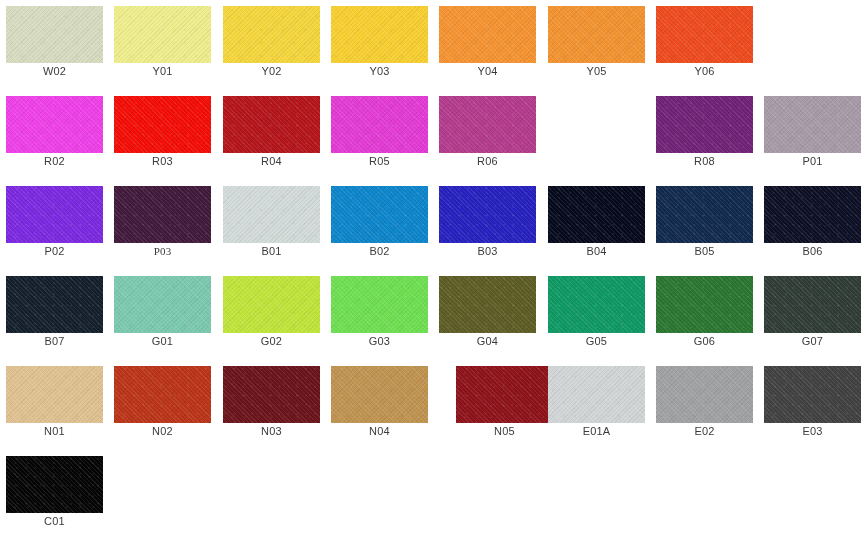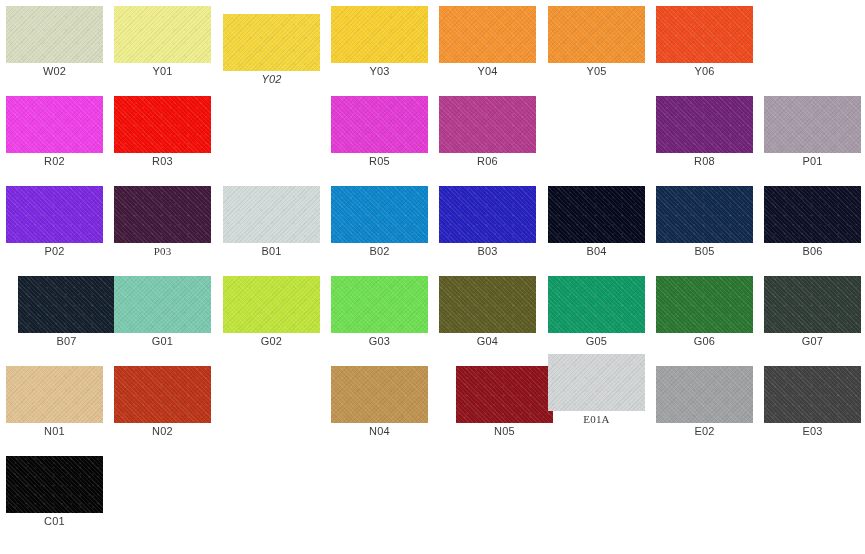--- a/index.html
+++ b/index.html
@@ -70,21 +70,21 @@
 
 <div id="swatch-grid">
     <div class="swatch-cell" style="left: 0px; top: 0px;">
       <div class="swatch-chip" style="background: rgb(215, 220, 192);"></div>
       <div class="swatch-label">W02</div>
     </div>
     <div class="swatch-cell" style="left: 108px; top: 0px;">
       <div class="swatch-chip" style="background: rgb(238, 238, 140);"></div>
       <div class="swatch-label">Y01</div>
     </div>
-    <div class="swatch-cell" style="left: 217px; top: 8px; font-style: italic;">
+    <div class="swatch-cell" style="left: 217px; top: 0px;">
       <div class="swatch-chip" style="background: rgb(245, 214, 60);"></div>
       <div class="swatch-label">Y02</div>
     </div>
     <div class="swatch-cell" style="left: 325px; top: 0px;">
       <div class="swatch-chip" style="background: rgb(247, 207, 48);"></div>
       <div class="swatch-label">Y03</div>
     </div>
     <div class="swatch-cell" style="left: 433px; top: 0px;">
       <div class="swatch-chip" style="background: rgb(245, 147, 49);"></div>
       <div class="swatch-label">Y04</div>
@@ -98,20 +98,24 @@
       <div class="swatch-label">Y06</div>
     </div>
     <div class="swatch-cell" style="left: 0px; top: 90px;">
       <div class="swatch-chip" style="background: rgb(239, 63, 232);"></div>
       <div class="swatch-label">R02</div>
     </div>
     <div class="swatch-cell" style="left: 108px; top: 90px;">
       <div class="swatch-chip" style="background: rgb(244, 12, 6);"></div>
       <div class="swatch-label">R03</div>
     </div>
+    <div class="swatch-cell" style="left: 217px; top: 90px;">
+      <div class="swatch-chip" style="background: rgb(181, 20, 27);"></div>
+      <div class="swatch-label">R04</div>
+    </div>
     <div class="swatch-cell" style="left: 325px; top: 90px;">
       <div class="swatch-chip" style="background: rgb(227, 58, 212);"></div>
       <div class="swatch-label">R05</div>
     </div>
     <div class="swatch-cell" style="left: 433px; top: 90px;">
       <div class="swatch-chip" style="background: rgb(179, 58, 140);"></div>
       <div class="swatch-label">R06</div>
     </div>
     <div class="swatch-cell" style="left: 650px; top: 90px;">
       <div class="swatch-chip" style="background: rgb(112, 34, 118);"></div>
@@ -146,21 +150,21 @@
       <div class="swatch-label">B04</div>
     </div>
     <div class="swatch-cell" style="left: 650px; top: 180px;">
       <div class="swatch-chip" style="background: rgb(16, 41, 76);"></div>
       <div class="swatch-label">B05</div>
     </div>
     <div class="swatch-cell" style="left: 758px; top: 180px;">
       <div class="swatch-chip" style="background: rgb(13, 15, 36);"></div>
       <div class="swatch-label">B06</div>
     </div>
-    <div class="swatch-cell" style="left: 12px; top: 270px; padding-left: 40px;">
+    <div class="swatch-cell" style="left: 0px; top: 270px; padding-left: 40px;">
       <div class="swatch-chip" style="background: rgb(20, 31, 44);"></div>
       <div class="swatch-label">B07</div>
     </div>
     <div class="swatch-cell" style="left: 108px; top: 270px;">
       <div class="swatch-chip" style="background: rgb(123, 201, 174);"></div>
       <div class="swatch-label">G01</div>
     </div>
     <div class="swatch-cell" style="left: 217px; top: 270px;">
       <div class="swatch-chip" style="background: rgb(192, 229, 58);"></div>
       <div class="swatch-label">G02</div>
@@ -186,29 +190,33 @@
       <div class="swatch-label">G07</div>
     </div>
     <div class="swatch-cell" style="left: 0px; top: 360px;">
       <div class="swatch-chip" style="background: rgb(224, 193, 145);"></div>
       <div class="swatch-label">N01</div>
     </div>
     <div class="swatch-cell" style="left: 108px; top: 360px;">
       <div class="swatch-chip" style="background: rgb(187, 52, 23);"></div>
       <div class="swatch-label">N02</div>
     </div>
+    <div class="swatch-cell" style="left: 217px; top: 360px;">
+      <div class="swatch-chip" style="background: rgb(107, 19, 26);"></div>
+      <div class="swatch-label">N03</div>
+    </div>
     <div class="swatch-cell" style="left: 325px; top: 360px;">
       <div class="swatch-chip" style="background: rgb(192, 147, 80);"></div>
       <div class="swatch-label">N04</div>
     </div>
     <div class="swatch-cell" style="left: 450px; top: 360px;">
       <div class="swatch-chip" style="background: rgb(142, 18, 25);"></div>
       <div class="swatch-label">N05</div>
     </div>
-    <div class="swatch-cell" style="left: 542px; top: 348px; font-family: Liberation Serif, serif;">
+    <div class="swatch-cell" style="left: 542px; top: 360px;">
       <div class="swatch-chip" style="background: rgb(210, 213, 214);"></div>
       <div class="swatch-label">E01A</div>
     </div>
     <div class="swatch-cell" style="left: 650px; top: 360px;">
       <div class="swatch-chip" style="background: rgb(160, 161, 162);"></div>
       <div class="swatch-label">E02</div>
     </div>
     <div class="swatch-cell" style="left: 758px; top: 360px;">
       <div class="swatch-chip" style="background: rgb(65, 65, 65);"></div>
       <div class="swatch-label">E03</div>

